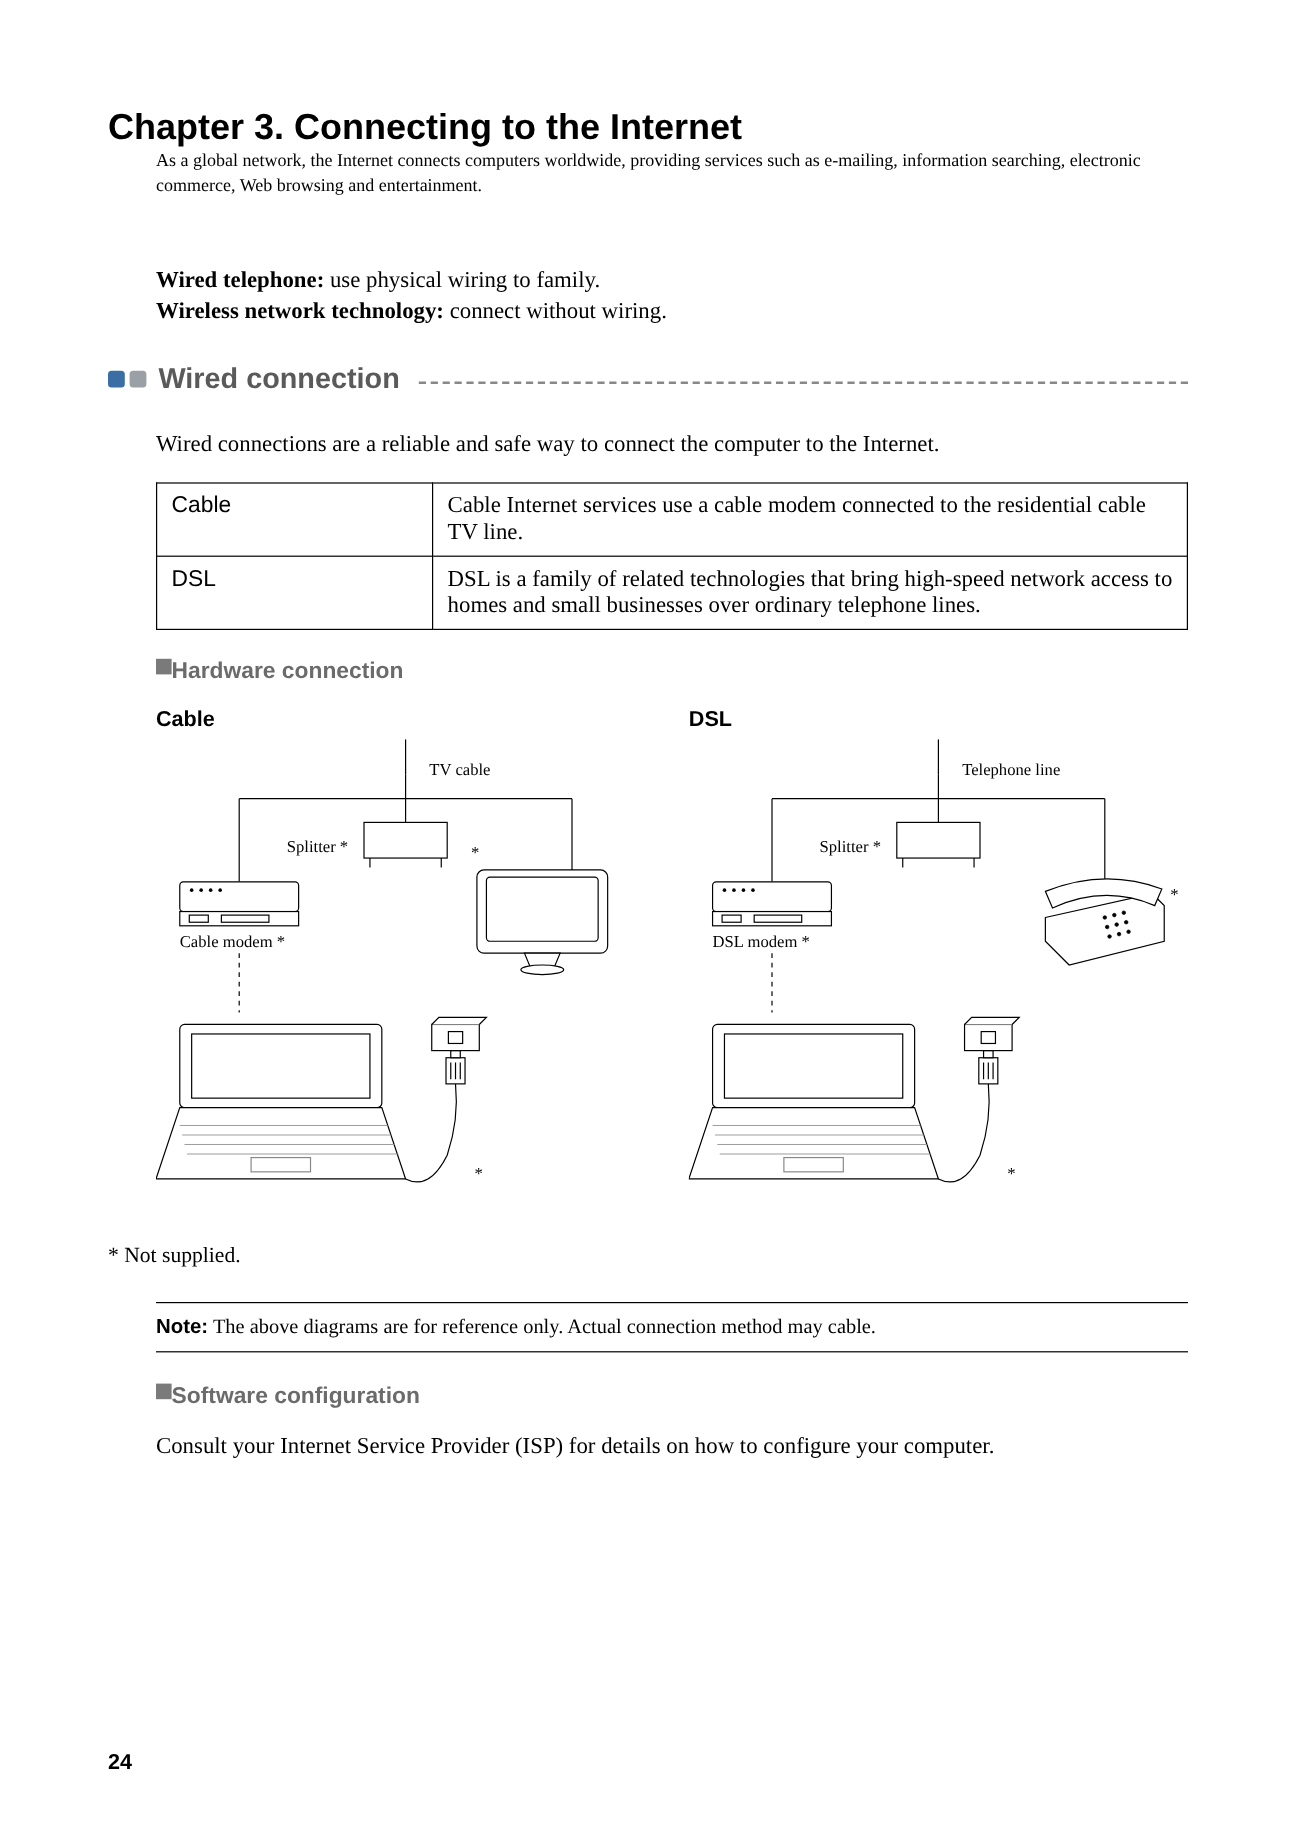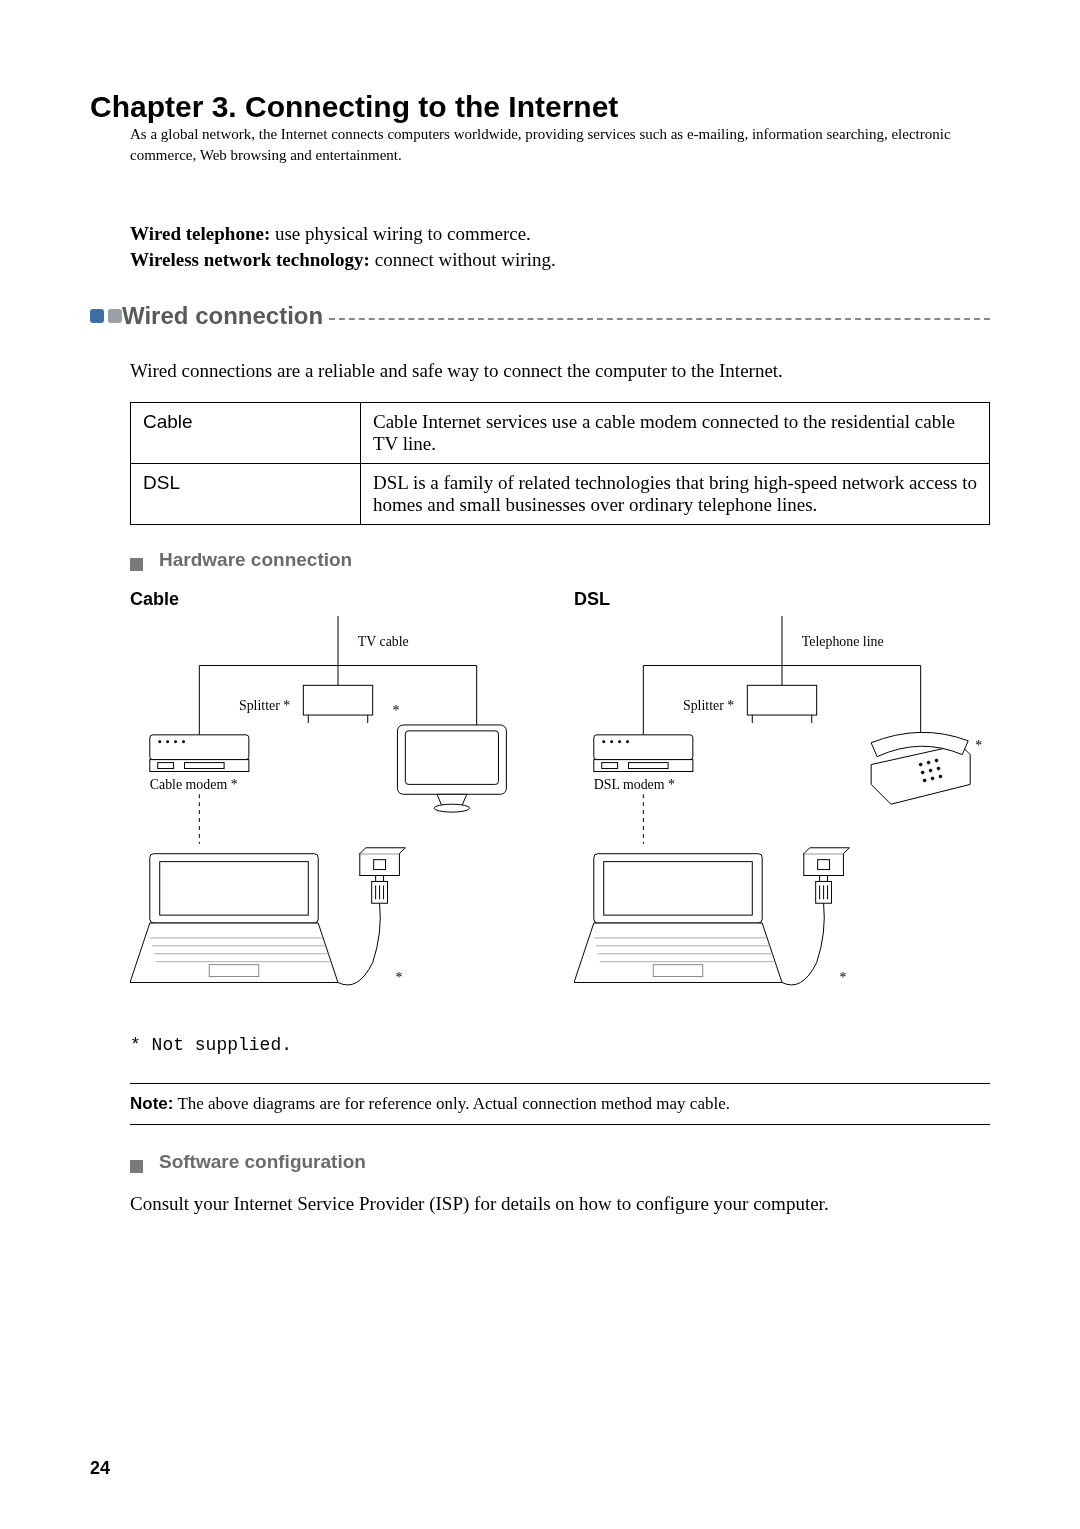--- a/index.html
+++ b/index.html
@@ -27,20 +27,21 @@
     font-size: 19px;
     line-height: 1.4;
     margin-left: 40px;
     margin-bottom: 28px;
   }
   .connect-ways .bold { font-weight: bold; }
   .section-row {
     display: flex;
     align-items: center;
     margin-bottom: 28px;
+    gap: 10px;
   }
   .bullets {
     display: inline-flex;
     gap: 4px;
   }
   .bullet-blue {
     width: 14px; height: 14px; border-radius: 3px;
     background: #3b6ea5;
   }
   .bullet-gray {
@@ -77,22 +78,22 @@
     padding: 8px 12px;
     vertical-align: top;
     font-size: 19px;
   }
   table.info td.col1 {
     width: 230px;
     font-family: Arial, Helvetica, sans-serif;
   }
   .sub-row {
     display: flex;
-    align-items: flex-end;
-    gap: 16px;
+    align-items: flex-start;
+    gap: 0;
     margin-left: 40px;
     margin-bottom: 18px;
   }
   .sq {
     width: 13px; height: 13px; background: #7a7a7a;
   }
   .sub-title {
     font-family: Arial, Helvetica, sans-serif;
     font-weight: bold;
     font-size: 19px;
@@ -109,23 +110,21 @@
   }
   .diagram-title {
     font-family: Arial, Helvetica, sans-serif;
     font-weight: bold;
     font-size: 18px;
     margin-bottom: 6px;
   }
   .diagram svg { width: 100%; height: auto; }
   .footnote {
     font-size: 18px;
-    margin-left: 40px;
     margin-bottom: 28px;
-    font-family: Liberation Mono, monospace;
   }
   .note-box {
     margin-left: 40px;
     border-top: 1px solid #000;
     border-bottom: 1px solid #000;
     padding: 10px 0;
     font-size: 17px;
     margin-bottom: 26px;
   }
   .note-box .nb { font-family: Liberation Sans, sans-serif; font-weight: bold; }
@@ -141,21 +140,21 @@
 </style>
 </head>
 <body>
 
 <h1 class="chapter-title">Chapter 3. Connecting to the Internet</h1>
 
 <p class="intro">As a global network, the Internet connects computers worldwide, providing services such as e-mailing, information searching, electronic commerce, Web browsing and entertainment.</p>
 
 <p class="connect-ways">
   <br>
-  <span class="bold">Wired telephone:</span><span> use physical wiring to commerce.</span><br>
+  <span class="bold">Wired telephone:</span><span> use physical wiring to family.</span><br>
   <span class="bold">Wireless network technology:</span><span> connect without wiring.</span>
 </p>
 
 <div class="section-row">
   <span class="bullets">
     <span class="bullet-blue"></span>
     <span class="bullet-gray"></span>
   </span>
   <span class="section-title">Wired connection</span>
   <span class="dashline"></span>

